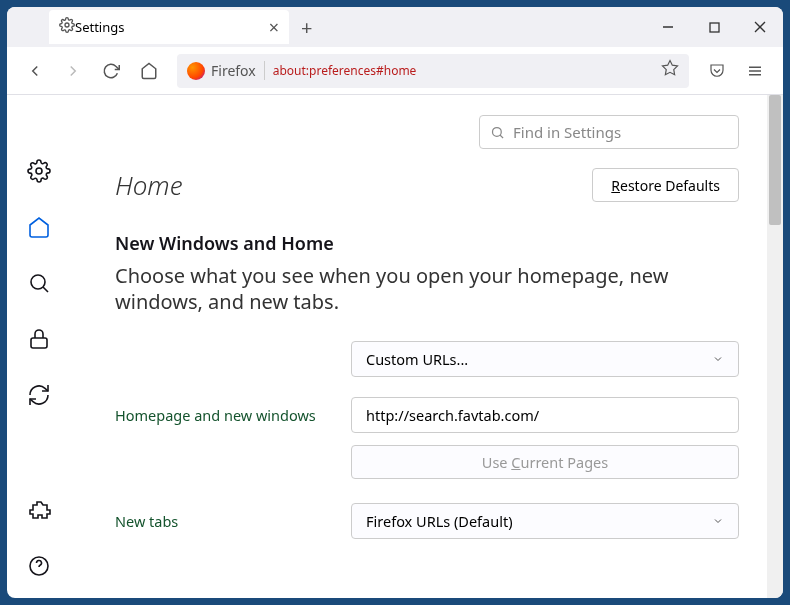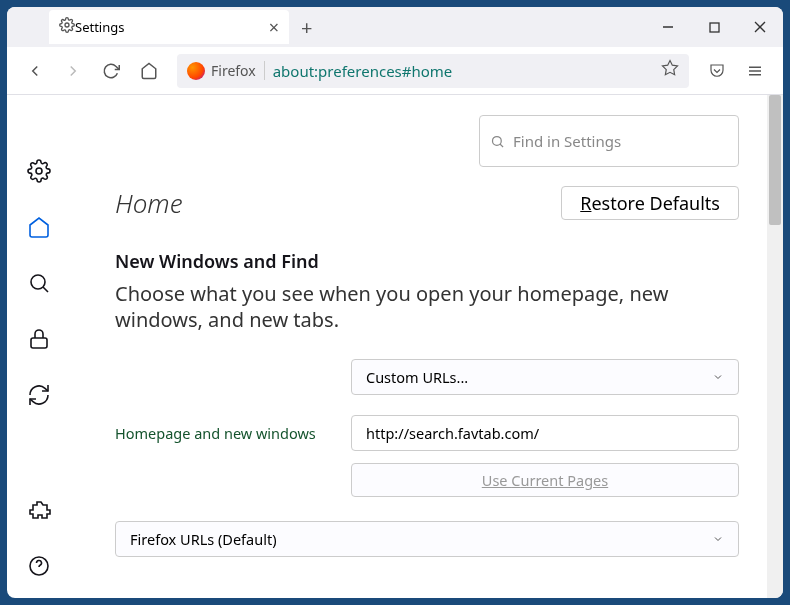--- a/index.html
+++ b/index.html
@@ -14,55 +14,55 @@
 .winctrls { margin-left: auto; display: flex; height: 100%; }
 .winbtn { width: 46px; display: flex; align-items: center; justify-content: center; cursor: pointer; }
 
 
 .toolbar { height: 48px; display: flex; align-items: center; padding: 0 12px; gap: 6px; border-bottom: 1px solid #e0e0e6; }
 .tbtn { width: 32px; height: 32px; display: flex; align-items: center; justify-content: center; border-radius: 4px; cursor: pointer; }
 .tbtn svg { stroke: #555; }
 .tbtn.disabled svg { stroke: #bbb; }
 .urlbar { flex: 1; height: 34px; background: #f0f0f4; border-radius: 4px; display: flex; align-items: center; padding: 0 10px; gap: 8px; margin: 0 6px; }
 .url-identity { display: flex; align-items: center; gap: 6px; font-size: 14px; color: #555; padding-right: 8px; border-right: 1px solid #ccc; }
-.url-text { font-size: 15px; color: #0f766e; }
+.url-text { font-size: 12px; color: #b91c1c; }
 .url-star { margin-left: auto; cursor: pointer; }
 
 
 .content { flex: 1; display: flex; position: relative; }
 .scrollbar { width: 16px; background: #f0f0f0; position: relative; }
 .scrollthumb { position: absolute; left: 2px; right: 2px; top: 0; height: 130px; background: #c0c0c0; border-radius: 2px; }
 .main { flex: 1; display: flex; }
 
 
 .sidebar { width: 64px; display: flex; flex-direction: column; align-items: center; padding-top: 60px; gap: 24px; }
 .sidebar-bottom { margin-top: auto; margin-bottom: 16px; display: flex; flex-direction: column; gap: 24px; align-items: center; }
 .sidebtn { width: 32px; height: 32px; display: flex; align-items: center; justify-content: center; cursor: pointer; }
 .sidebtn svg { stroke: #15141a; fill: none; stroke-width: 1.6; }
 .sidebtn.active svg { stroke: #0060df; }
 
 
 .pane { flex: 1; padding: 20px 28px 20px 44px; }
 .search-row { display: flex; justify-content: flex-end; }
-.search-box { width: 260px; height: 52px; border: 1px solid #ccc; border-radius: 4px; display: flex; align-items: center; padding: 0 10px; gap: 8px; color: #888; font-size: 15px; }
+.search-box { width: 260px; height: 34px; border: 1px solid #ccc; border-radius: 4px; display: flex; align-items: center; padding: 0 10px; gap: 8px; color: #888; font-size: 15px; }
 .title-row { display: flex; align-items: center; margin-top: 18px; }
 .page-title { font-size: 26px; font-weight: 300; color: #333; font-style: italic; }
-.restore-btn { margin-left: auto; height: 34px; padding: 0 18px; border: 1px solid #ccc; border-radius: 4px; background: #fff; font-size: 18px; cursor: pointer; }
+.restore-btn { margin-left: auto; height: 34px; padding: 0 18px; border: 1px solid #ccc; border-radius: 4px; background: #fff; font-size: 14px; cursor: pointer; }
 .section-title { font-size: 18px; font-weight: 600; margin-top: 28px; color: #15141a; }
 .section-desc { font-size: 20px; color: #333; margin-top: 8px; line-height: 1.3; }
 
 .row { display: flex; align-items: center; margin-top: 20px; }
 .row-label { width: 236px; font-size: 14.5px; color: #14532d; }
 .row-ctrl { flex: 1; }
 .select { height: 36px; border: 1px solid #ccc; border-radius: 4px; display: flex; align-items: center; padding: 4px 14px; font-size: 14.5px; justify-content: space-between; cursor: pointer; background: #fcfcff; }
 .select.wide { margin-left: 236px; }
 .chev { color: #555; }
 .input { height: 36px; border: 1px solid #ccc; border-radius: 4px; width: 100%; padding: 0 14px; font-size: 14.5px; background: #fff; }
 .btnrow { display: flex; gap: 10px; margin-top: 12px; margin-left: 236px; }
-.btn { height: 34px; flex: 1; border: 1px solid #ccc; border-radius: 4px; background: #fcfcff; font-size: 14.5px; cursor: pointer; text-decoration: underline; }
+.btn { height: 34px; flex: 1; border: 1px solid #ccc; border-radius: 4px; background: #fcfcff; font-size: 14.5px; cursor: pointer; }
 .btn.disabled { color: #999; }
 
 .underline { text-decoration: underline; }
 
 
 .ff-logo { width: 18px; height: 18px; border-radius: 50%; background: radial-gradient(circle at 30% 30%, #ff9500 0%, #ff4500 60%, #9c00cc 100%); }
 </style>
 </head>
 <body>
 
@@ -209,21 +209,21 @@
               </svg>
             <span>Find in Settings</span>
           </div>
         </div>
 
         <div class="title-row">
           <div class="page-title">Home</div>
           <button class="restore-btn"><span class="underline">R</span><span>estore Defaults</span></button>
         </div>
 
-        <div class="section-title">New Windows and Find</div>
+        <div class="section-title">New Windows and Home</div>
         <div class="section-desc">Choose what you see when you open your homepage, new windows, and new tabs.</div>
 
         <div class="select wide" style="margin-top:26px">
           <span>Custom URLs...</span>
           <span class="chev"><svg width="12" height="12" viewBox="0 0 24 24" fill="none" stroke="#555" stroke-width="2">
                 <polyline points="6 9 12 15 18 9"></polyline>
               </svg></span>
         </div>
 
         <div class="row">
@@ -231,20 +231,21 @@
           <div class="row-ctrl">
             <input class="input" value="http://search.favtab.com/" style="">
           </div>
         </div>
 
         <div class="btnrow">
           <button class="btn disabled">Use <u>C</u>urrent Pages</button>
         </div>
 
         <div class="row" style="margin-top:24px">
+          <div class="row-label">New tabs</div>
           <div class="row-ctrl">
             <div class="select">
               <span>Firefox URLs (Default)</span>
               <span class="chev"><svg width="12" height="12" viewBox="0 0 24 24" fill="none" stroke="#555" stroke-width="2">
                     <polyline points="6 9 12 15 18 9"></polyline>
                   </svg></span>
             </div>
           </div>
         </div>
 

